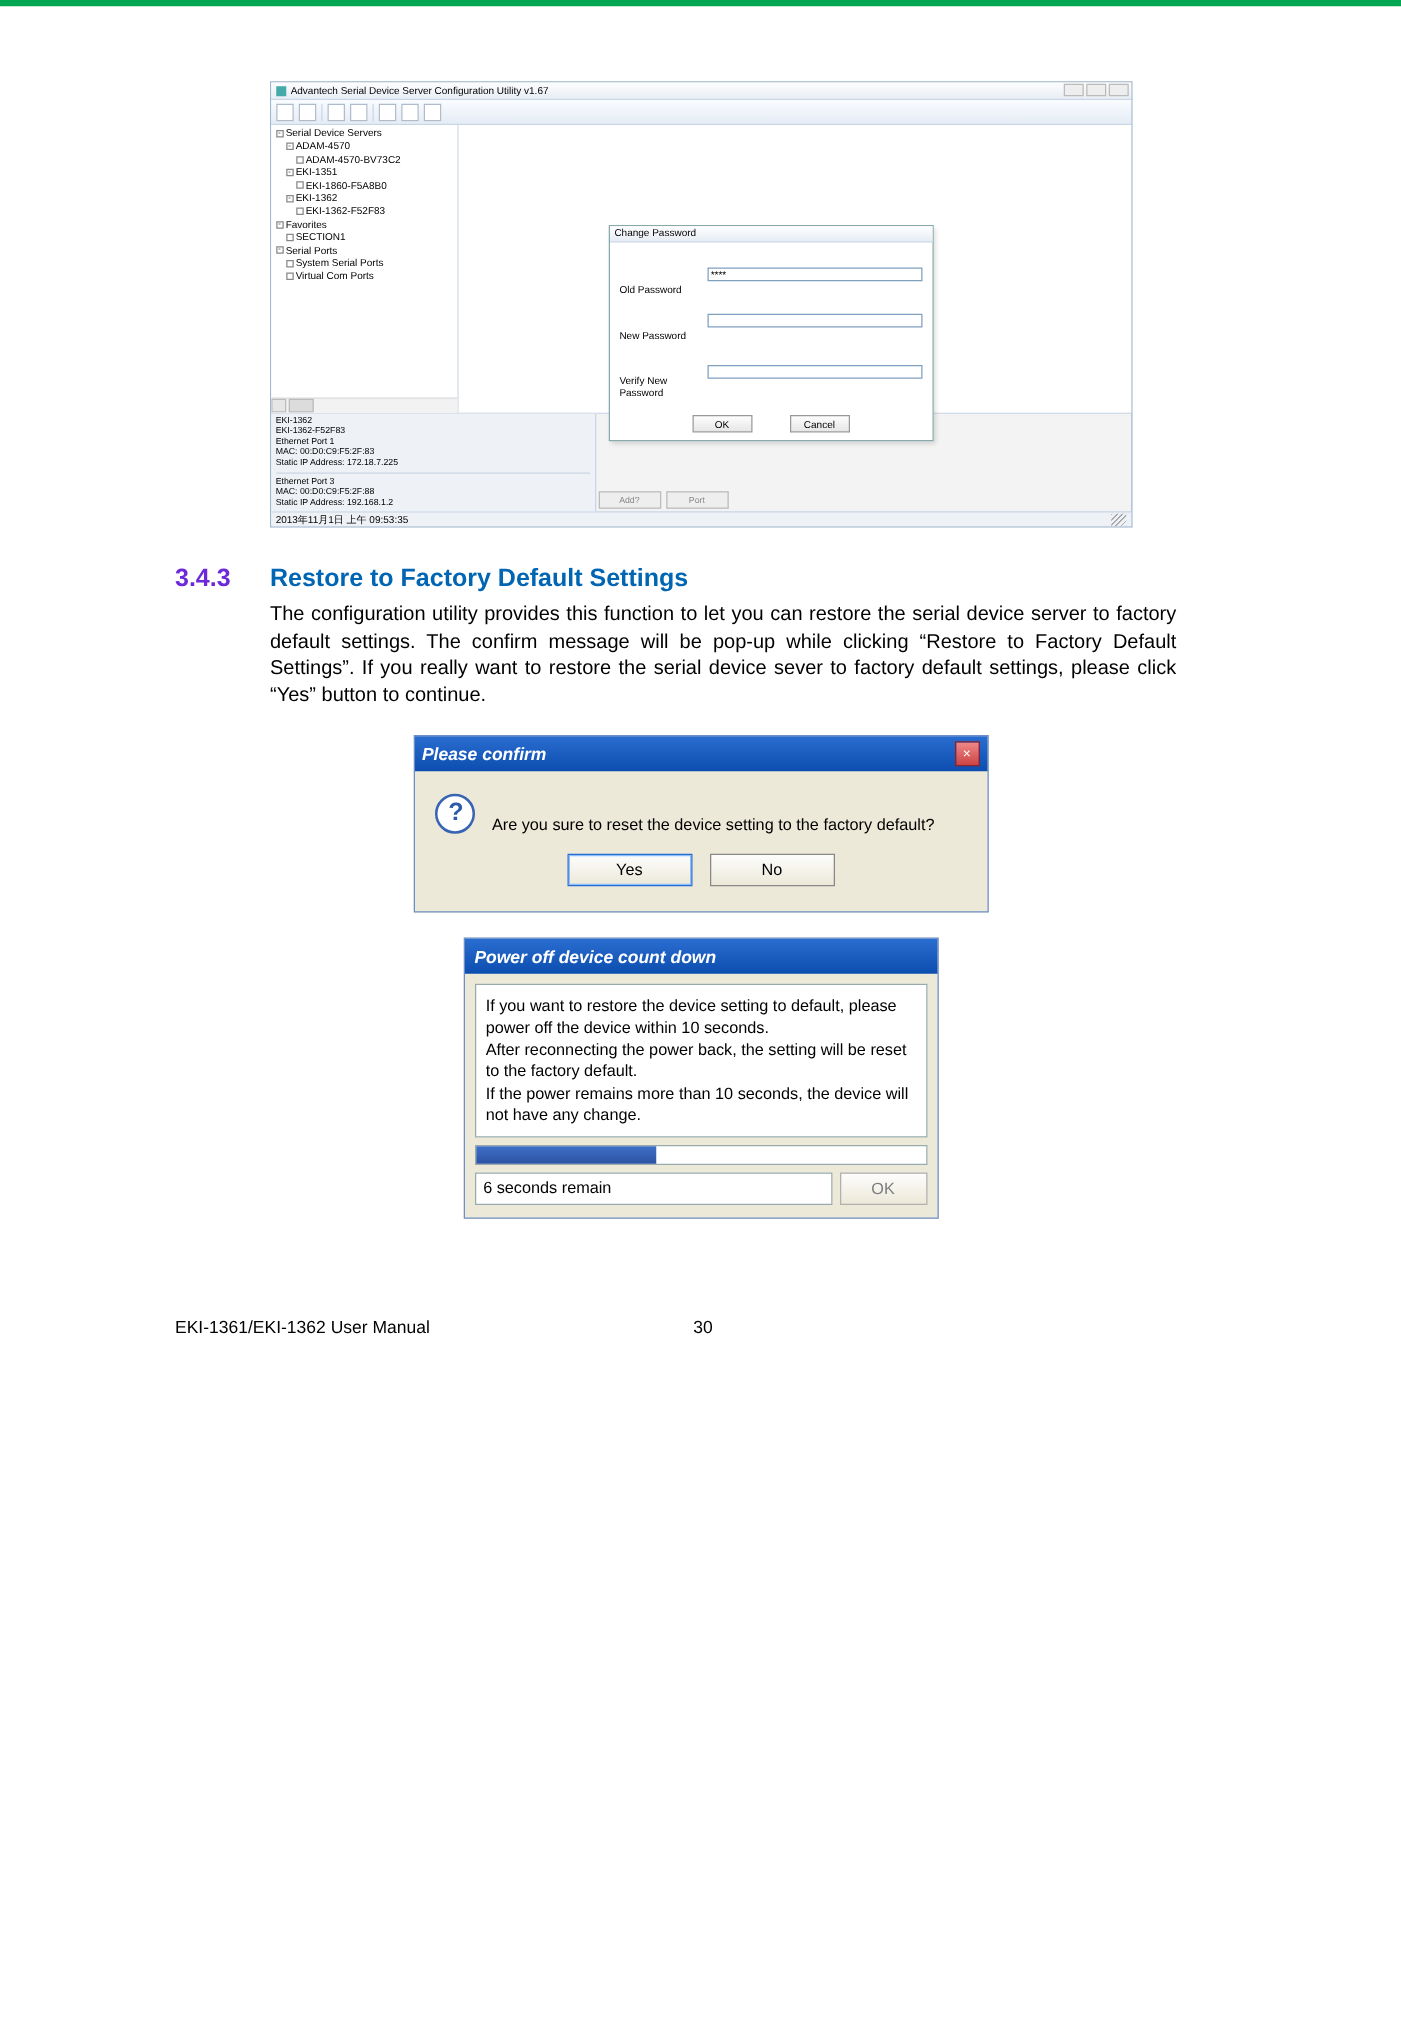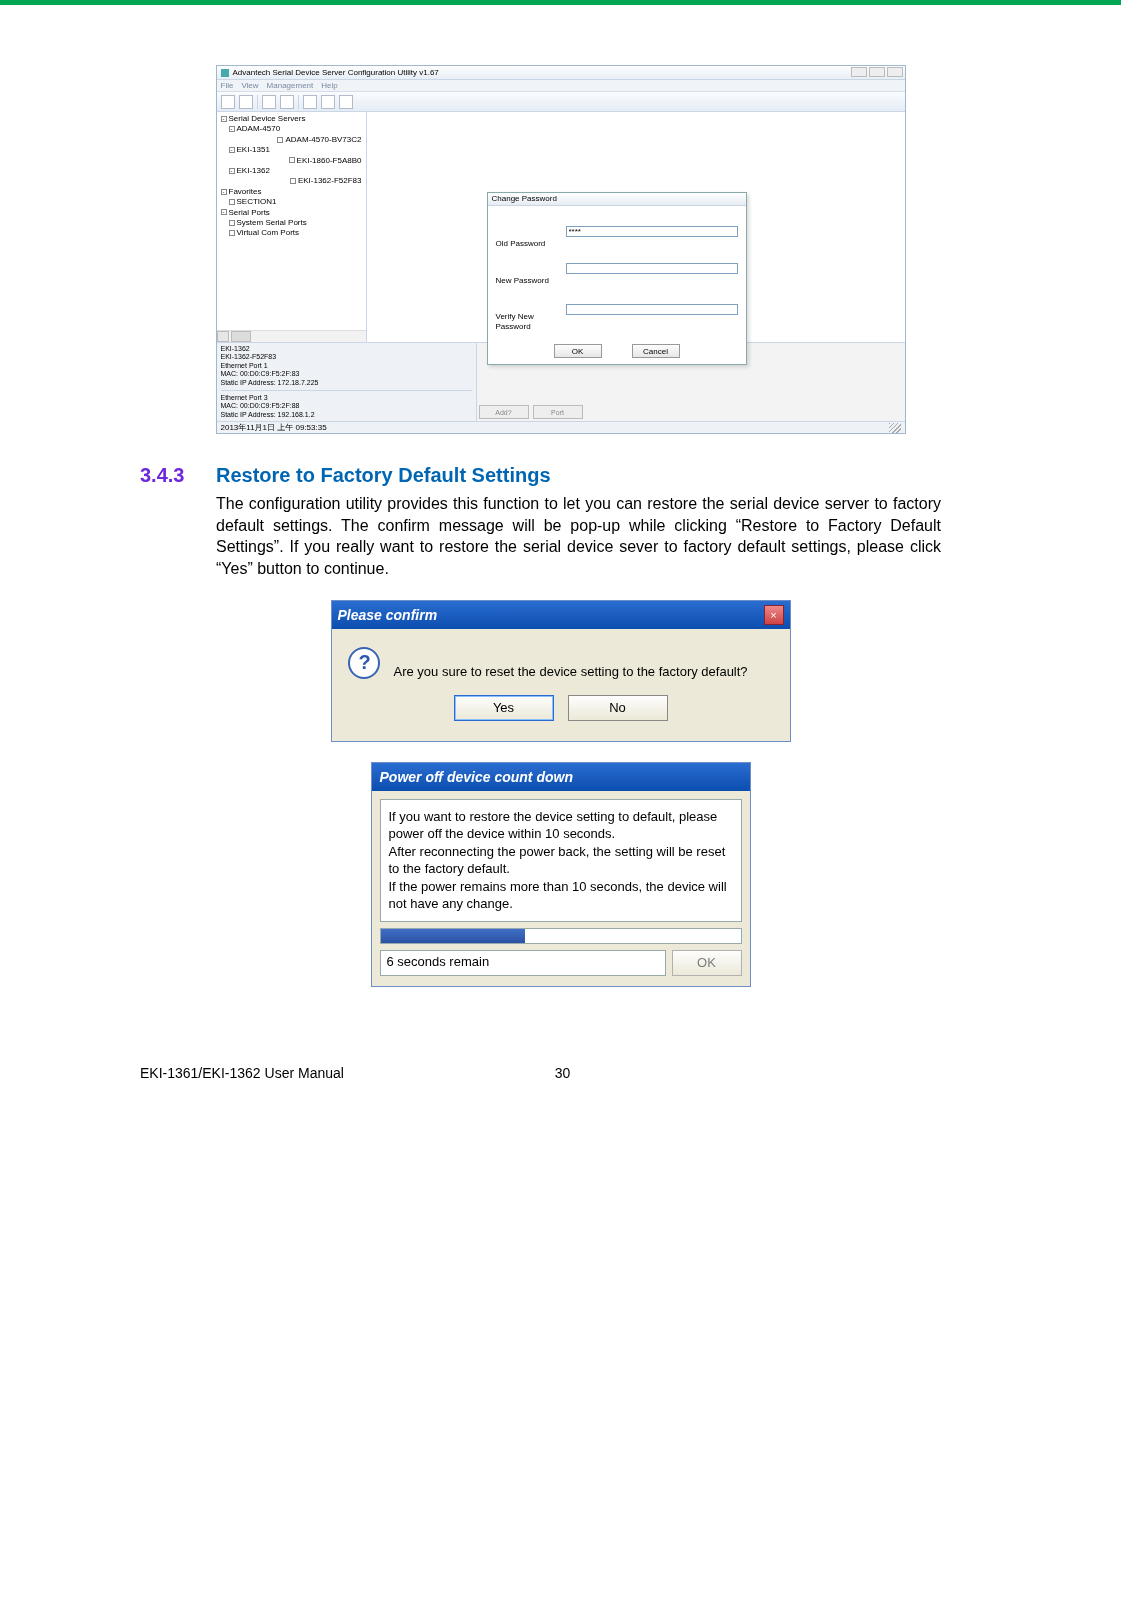--- a/index.html
+++ b/index.html
@@ -38,21 +38,21 @@
   .app-toolbar {
     height: 20px; background:linear-gradient(#fafcff,#e5ecf5);
     border-bottom:1px solid #c9d6e6; display:flex; align-items:center; gap:4px; padding:0 4px;
   }
   .tb-ico { width:14px; height:14px; border:0.5px solid #b0bccb; background:#fff; }
   .tb-sep { width:1px; height:14px; background:#c9d6e6; }
   .app-body { display:flex; height:230px; }
   .sidebar { width:150px; background:#fff; border-right:1px solid #c9d6e6; overflow:hidden; position:relative; }
   .tree { padding:2px 4px; line-height:1.3; }
   .tree .ind1 { padding-left:8px; }
-  .tree .ind2 { padding-left:16px;text-align:right; }
+  .tree .ind2 { padding-left:16px; }
   .tree-row { white-space:nowrap; }
   .sq { display:inline-block; width:6px; height:6px; border:0.5px solid #888; margin-right:2px; vertical-align:middle; font-size:6px; line-height:5px; text-align:center; }
   .main-pane { flex:1; background:#fff; position:relative; }
   .dialog {
     position:absolute; left:120px; top:80px; width:260px; background:#fff;
     border:1px solid #8aa; box-shadow: 2px 2px 4px rgba(0,0,0,0.15);
   }
   .dialog-title { height:13px; background:linear-gradient(#fff,#e6ecf4); border-bottom:1px solid #c9d6e6; padding:0 4px; display:flex; align-items:center; }
   .dialog-body { padding:6px 8px; }
   .fld { display:flex; align-items:center; margin:3px 0; }
@@ -114,26 +114,20 @@
 
   <div class="app-window">
     <div class="app-titlebar">
       <span class="cube"></span>
       <span>Advantech Serial Device Server Configuration Utility v1.67</span>
       <div class="app-titlebar-buttons">
         <span></span>
         <span></span>
         <span></span>
       </div>
-    </div>
-    <div class="app-menubar">
-      <span>File</span>
-      <span>View</span>
-      <span>Management</span>
-      <span>Help</span>
     </div>
     <div class="app-toolbar">
       <div class="tb-ico"></div>
       <div class="tb-ico"></div>
       <div class="tb-sep"></div>
       <div class="tb-ico"></div>
       <div class="tb-ico"></div>
       <div class="tb-sep"></div>
       <div class="tb-ico"></div>
       <div class="tb-ico"></div>

